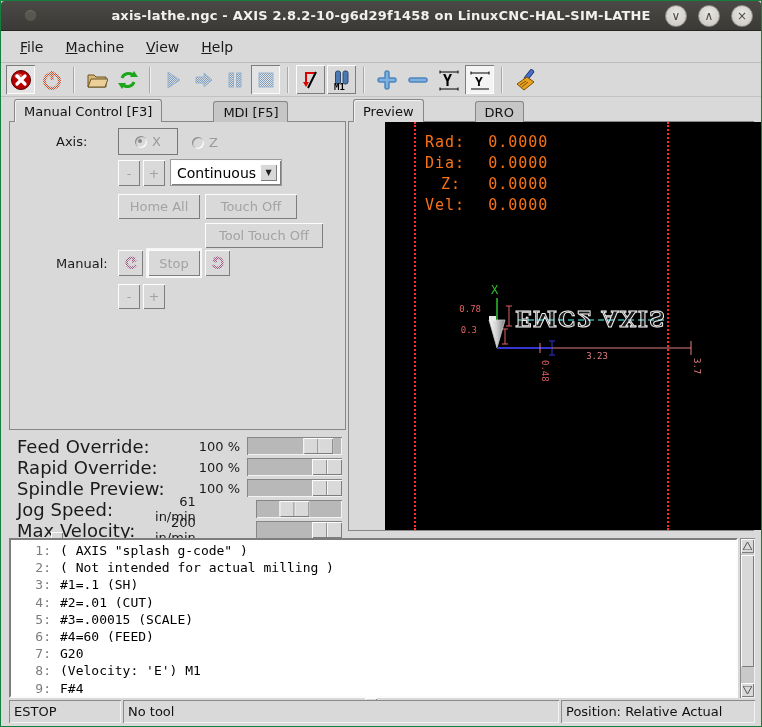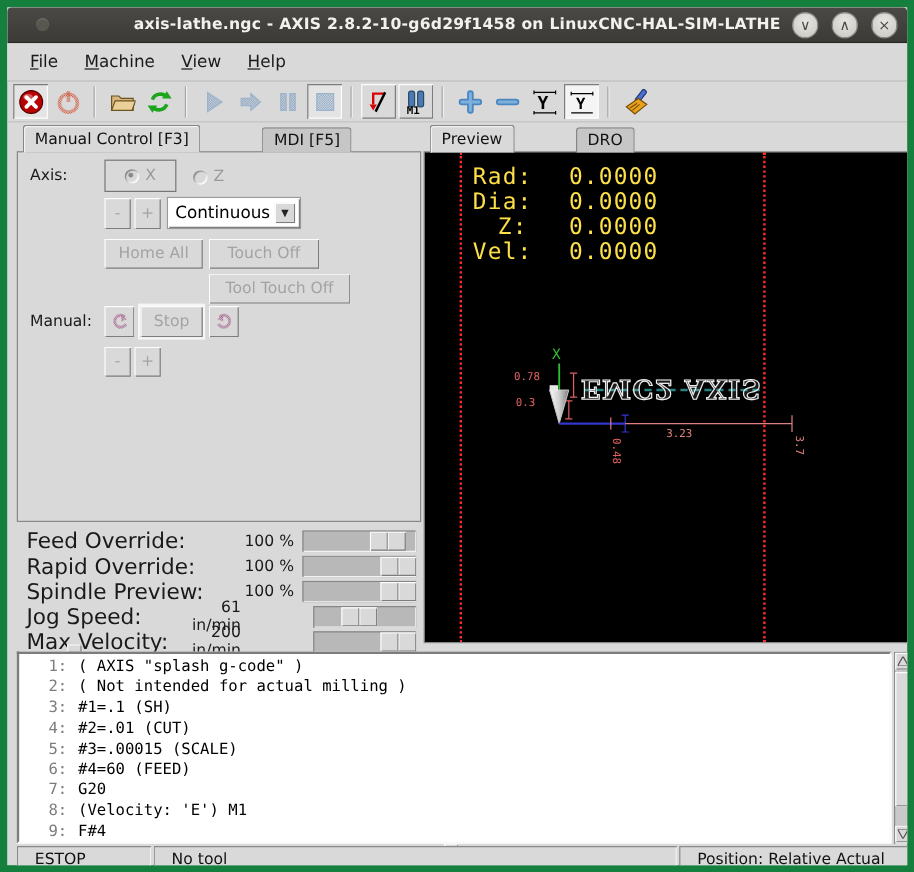--- a/index.html
+++ b/index.html
@@ -1,21 +1,21 @@
 <!DOCTYPE html>
 <html><head>
 <meta charset="utf-8">
 <style>
   * { box-sizing: border-box; margin: 0; padding: 0; }
   html,body { background:#ffffff; }
   body { font-family:"DejaVu Sans","Liberation Sans",sans-serif; }
 
   .window{
     position:relative; width:762px; height:727px;
-    background:#d9d9d9; border:6px solid #15803d; overflow:hidden;
+    background:#d9d9d9; border:1px solid #15803d; overflow:hidden;
   }
 
   
   .titlebar{
     height:30px; background:linear-gradient(#4a4945,#3b3a36);
     border-bottom:1px solid #262522; position:relative;
     display:flex; align-items:center; justify-content:center;
     border-radius:4px 4px 0 0;
   }
   .titlebar .win-dot{
@@ -49,21 +49,21 @@
          border-left:1px solid #a8a8a8; border-right:1px solid #efefef; }
 
   
   .main{ display:flex; gap:2px; padding:1px 8px 0 8px; align-items:flex-start; }
   .tabbar{ display:flex; align-items:flex-end; height:23px; padding-left:5px; position:relative; z-index:2;gap:48px; }
   .tab{ border:1px solid #878787; border-bottom:none; border-radius:3px 3px 0 0;
         padding:3px 9px 2px; font-size:13px; color:#111; background:#c6c6c6;
         margin-right:3px; position:relative; top:1px; height:21px; }
   .tab.active{ background:#d9d9d9; height:23px; padding-top:4px; z-index:3;
                box-shadow:inset 1px 1px 0 #f2f2f2; }
-  .panel{ border:1px solid #878787; background:#d9d9d9; position:relative; }
+  .panel{ border:1px solid #878787; background:#d9d9d9; position:relative;padding-left:36px; }
 
   .left-col{ width:337px; }
   .right-col{ width:406px; }
 
   
   .mc-page{ position:relative; height:307px; }
   .lbl{ font-size:13px; color:#1a1a1a; position:absolute; }
 
   .axis-frame{ position:absolute; left:72px; top:6px; width:60px; height:27px;
                border:1px solid #777; display:flex; align-items:center; justify-content:center; gap:5px; }
@@ -101,21 +101,21 @@
           box-shadow:inset 1px 1px 0 #868686, inset -1px -1px 0 #f2f2f2; }
   .scale .handle{ position:absolute; top:1px; width:30px; height:16px; background:#d9d9d9;
           box-shadow:inset 1px 1px 0 #fcfcfc, inset -1px -1px 0 #7d7d7d; }
   .scale .handle::after{ content:""; position:absolute; left:14px; top:1px; bottom:1px;
           border-left:1px solid #909090; border-right:1px solid #f5f5f5; }
 
   
   .canvas{ position:relative; width:404px; height:408px; background:#000; overflow:hidden; }
   .limit-line{ position:absolute; top:0; bottom:0; width:0; border-left:2px dotted #ff2a2a; }
   .dro-block{ position:absolute; left:40px; top:10px; font-family:"DejaVu Sans Mono","Liberation Mono",monospace;
-              font-size:19px; line-height:21px; color:#fde047; letter-spacing:1px; }
+              font-size:15px; line-height:21px; color:#f97316; letter-spacing:1px; }
   .dro-line .dro-label{ display:inline-block; width:4ch; text-align:right; }
   .dro-line .dro-value{ margin-left:3ch; }
 
   .splash-dash{ position:absolute; left:133px; top:197px; width:146px; height:0;
                 border-top:2px dashed #2c8282; }
   .splash-text{ position:absolute; left:130px; top:184px; width:150px; text-align:center;
                 font-family:"DejaVu Serif","Liberation Serif",serif; font-size:22px; font-weight:bold;
                 transform:scaleY(-1); color:rgba(255,255,255,0.10);
                 -webkit-text-stroke:1px #ededed; letter-spacing:1px; white-space:nowrap; }
 
@@ -133,21 +133,21 @@
   .vs-arrow{ position:absolute; left:1px; width:13px; height:14px; background:#d9d9d9;
              box-shadow:inset 1px 1px 0 #fcfcfc, inset -1px -1px 0 #7d7d7d;
              display:flex; align-items:center; justify-content:center; }
   .vs-thumb{ position:absolute; left:1px; top:17px; width:13px; height:112px; background:#d9d9d9;
              box-shadow:inset 1px 1px 0 #fcfcfc, inset -1px -1px 0 #7d7d7d; }
 
   
   .statusbar{ position:absolute; left:8px; top:699px; width:746px; height:23px; display:flex; gap:2px; }
   .status-cell{ height:23px; background:#d9d9d9; font-size:13px; color:#111;
                 box-shadow:inset 1px 1px 0 #8a8a8a, inset -1px -1px 0 #f2f2f2;
-                display:flex; align-items:center; padding-left:15px; }
+                display:flex; align-items:center; padding-left:5px; }
 
   .sash{ position:absolute; width:12px; height:7px; background:#d9d9d9;
          box-shadow:inset 1px 1px 0 #fcfcfc, inset -1px -1px 0 #7d7d7d; }
 
   svg text{ font-family:"DejaVu Sans Mono","Liberation Mono",monospace; }
 </style>
 </head>
 <body>
 
 <svg width="0" height="0" style="position:absolute">

